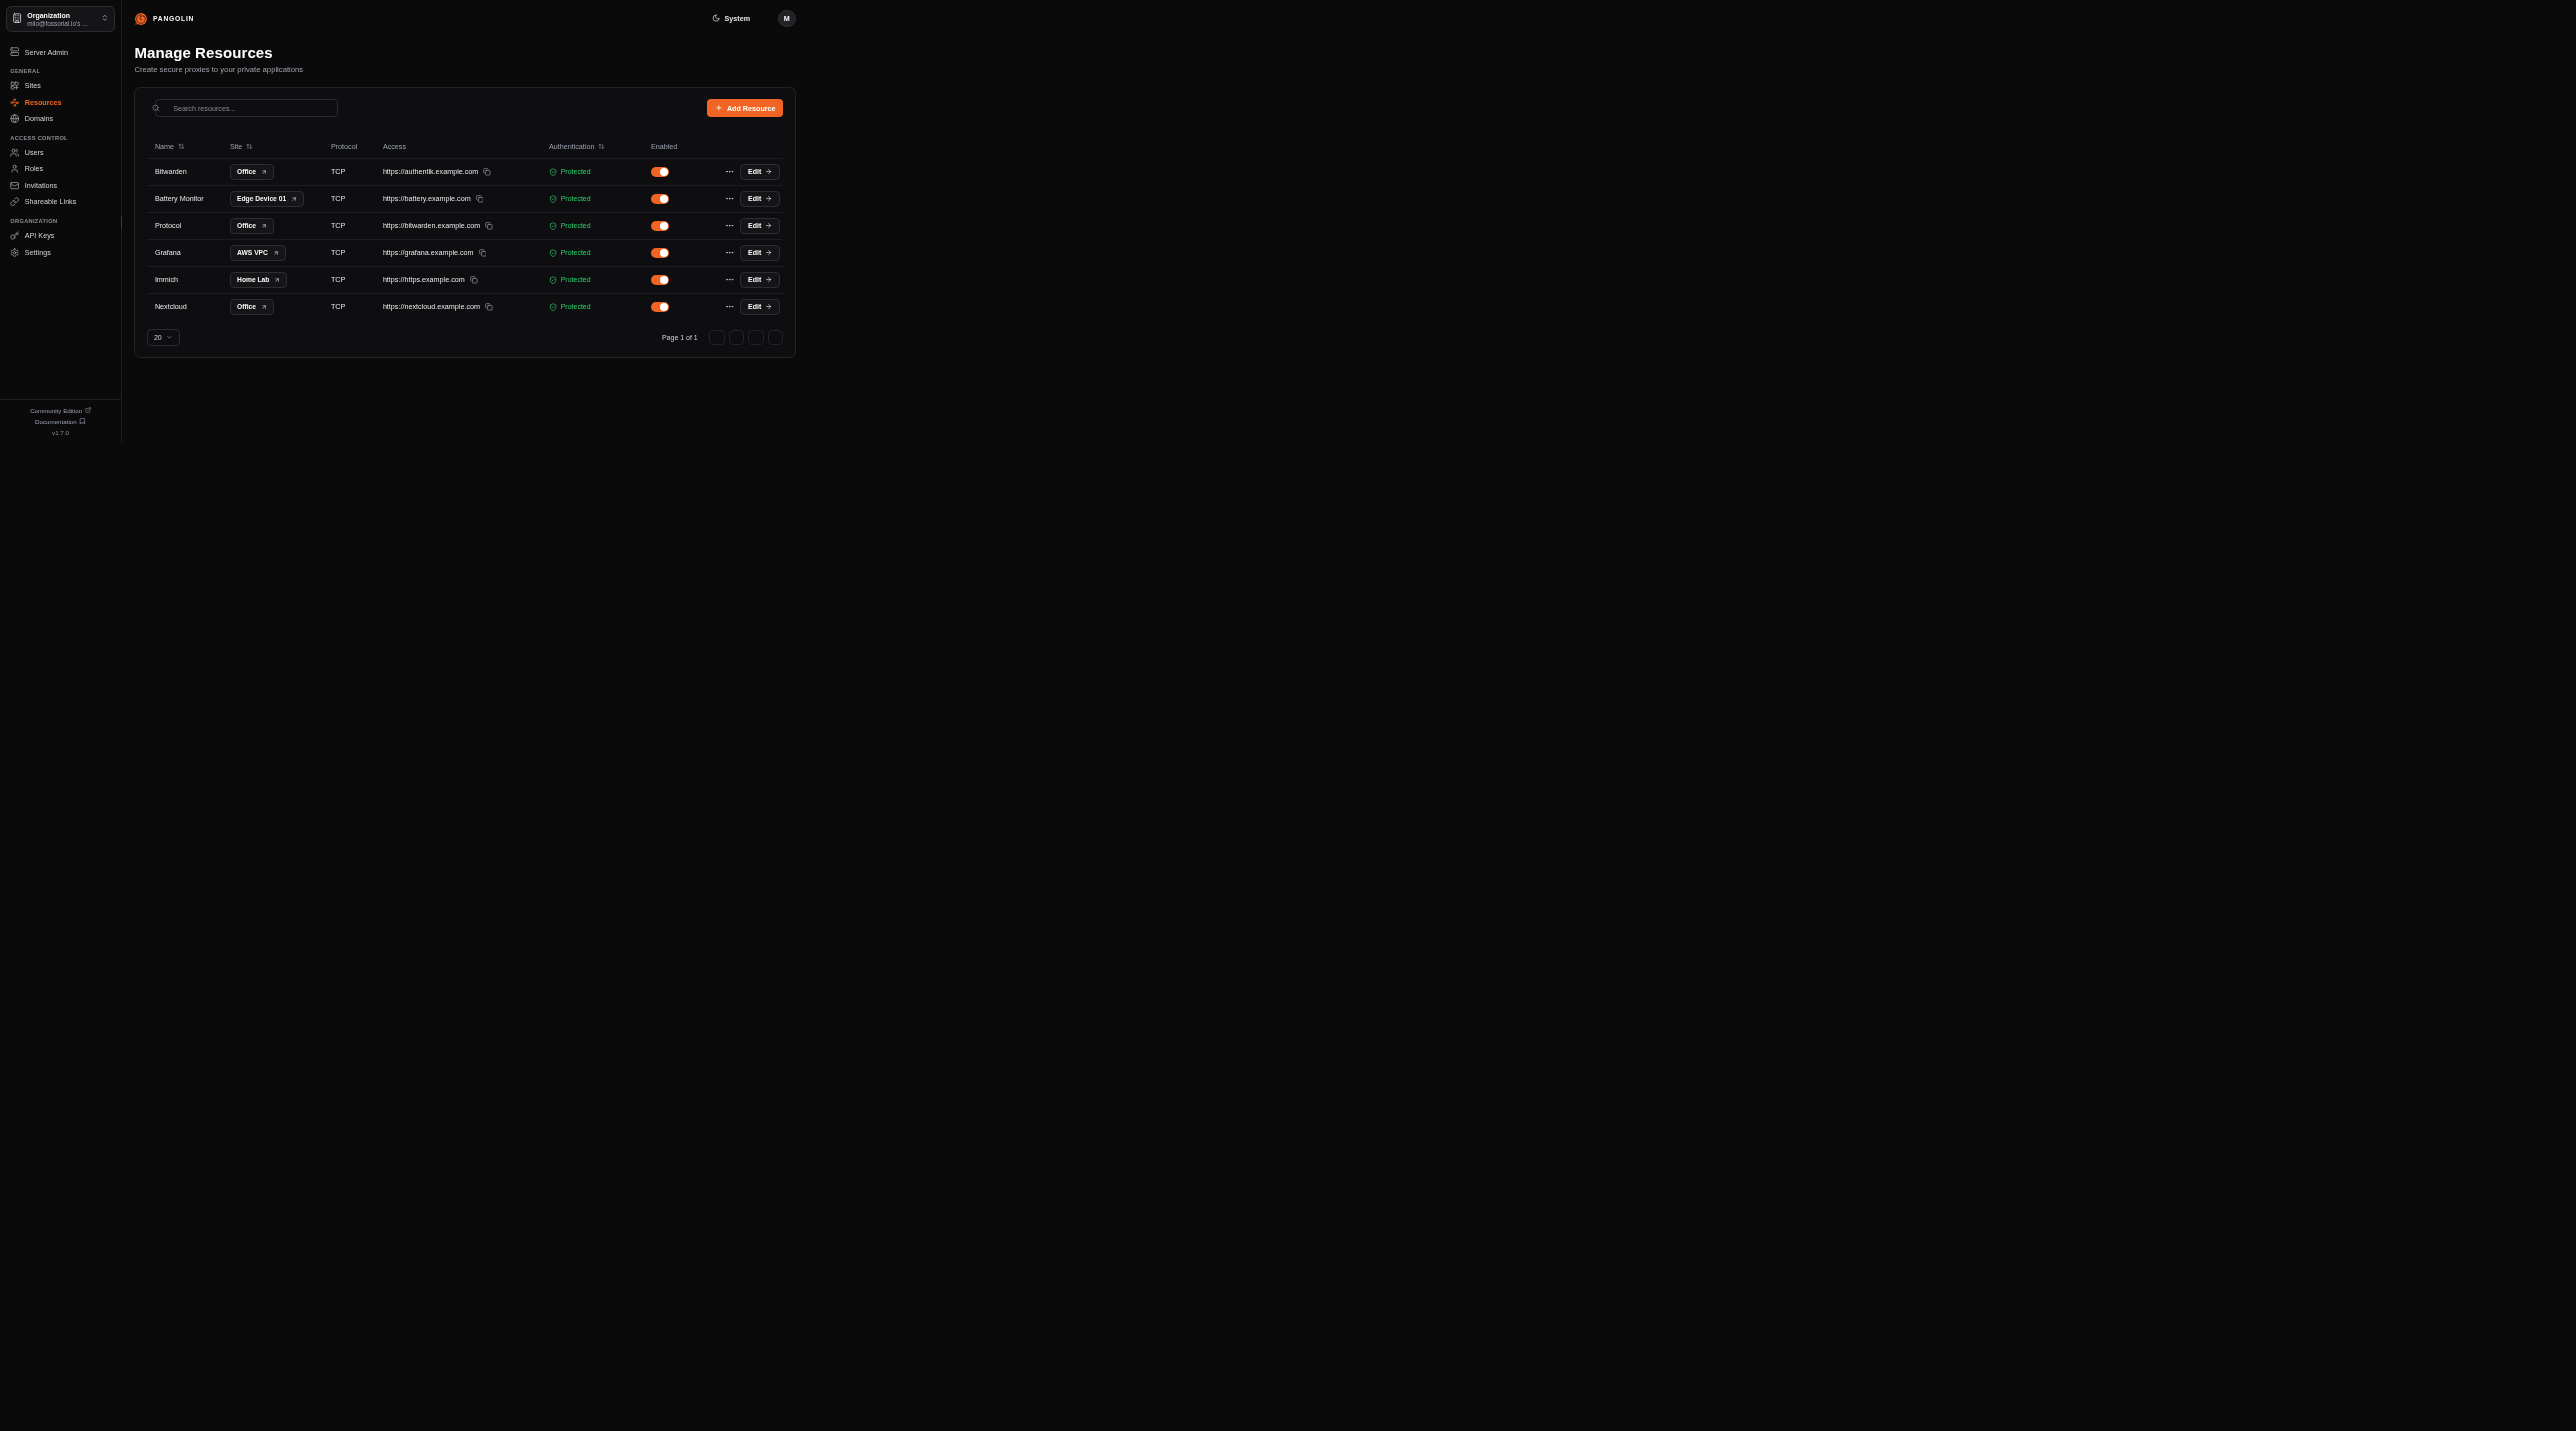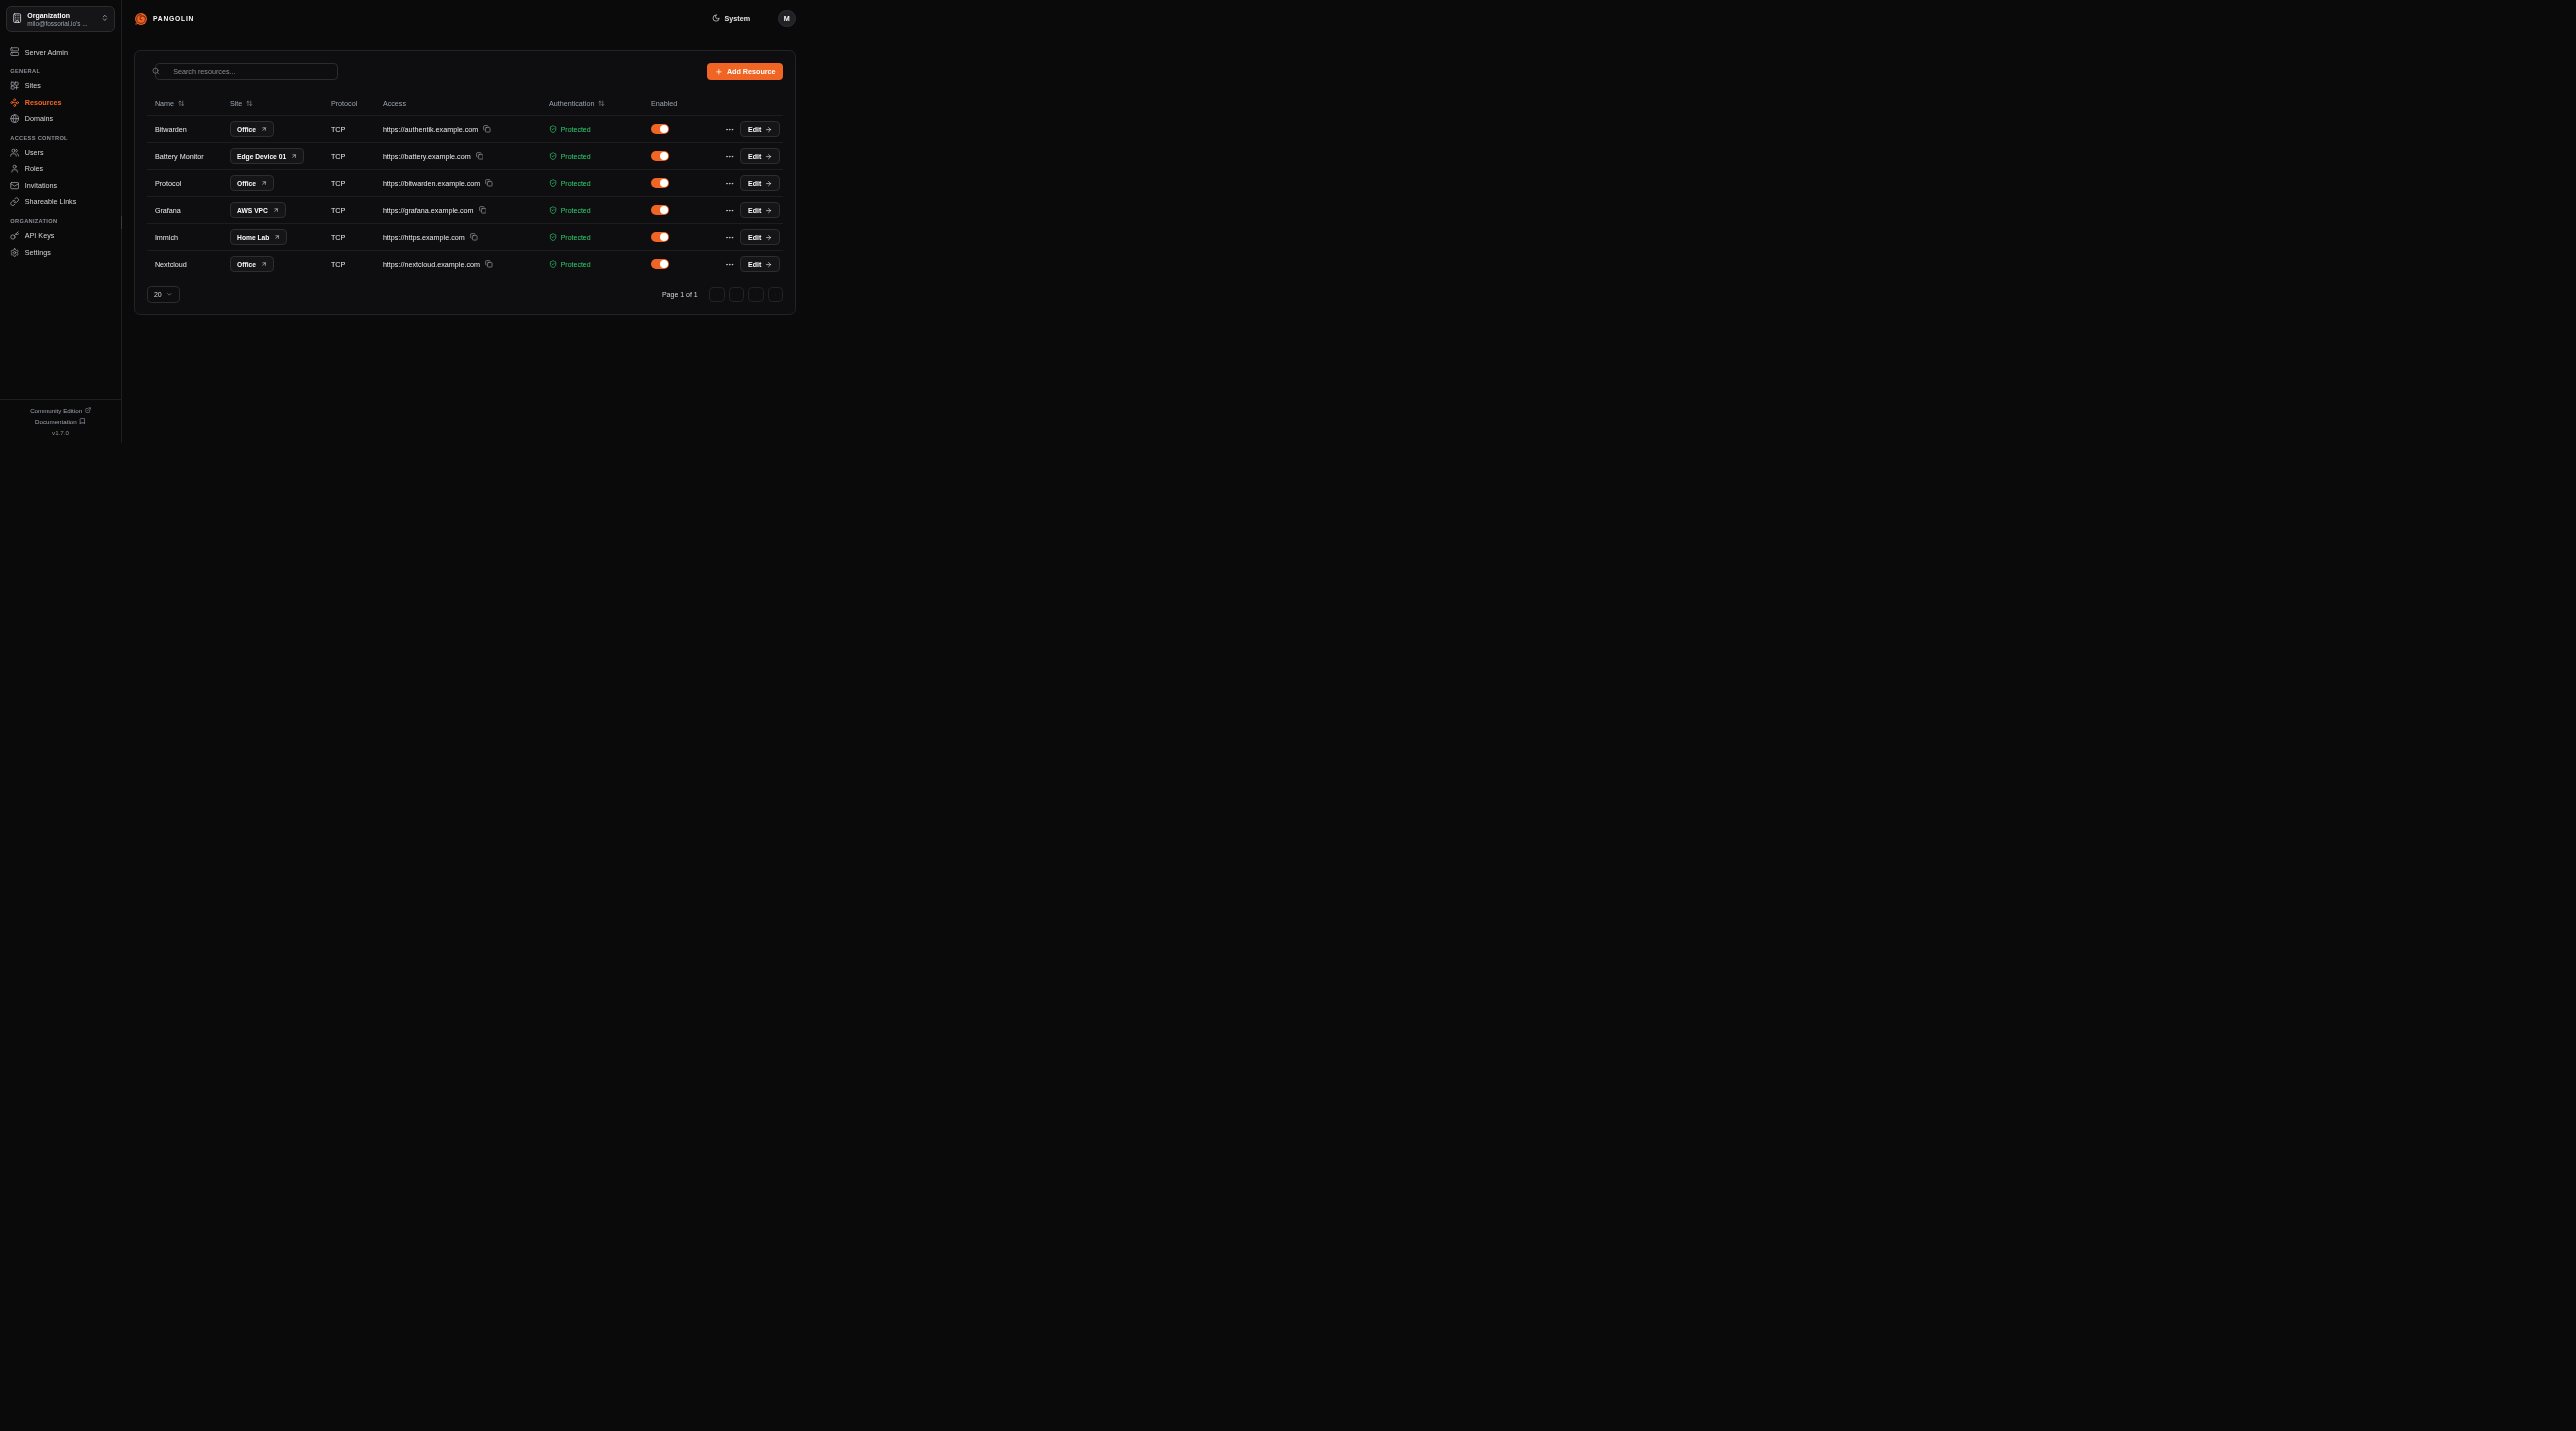--- a/index.html
+++ b/index.html
@@ -91,21 +91,21 @@
     border:0.5px solid var(--border2);border-radius:4.1px;
     padding:0 6.2px 0 17.5px;color:#e5e5e7;font-size:7.2px;font-family:inherit;outline:none;margin-left:8px;
   }
   .search-input::placeholder{color:#8b8b92}
   .add-btn{
     display:flex;align-items:center;gap:4.1px;height:17.5px;padding:0 7.7px;
     background:var(--accent);border:none;border-radius:4.1px;
     color:#fff;font-size:7.2px;font-weight:600;cursor:pointer;font-family:inherit;
   }
   
-  .table{margin-top:12px}
+  .table{margin-top:18px}
   .tgrid{
     display:grid;
     grid-template-columns:75px 101px 52px 166px 102px 62px minmax(0,1fr);
     align-items:center;
   }
   .thead{height:23px;color:#9ca3af;font-size:7.2px}
   .th{display:flex;align-items:center;gap:3.6px;padding-left:8.2px}
   .th .sort{display:flex;color:#9ca3af}
   .trow{height:27px;border-top:0.5px solid #1d1d20;font-size:7.2px;color:#e8e8ea}
   .cell{padding-left:8.2px;display:flex;align-items:center;gap:4.1px;min-width:0}
@@ -323,20 +323,24 @@
           <svg width="8.2" height="8.2" viewBox="0 0 24 24" fill="none" stroke="currentColor" stroke-width="2" stroke-linecap="round" stroke-linejoin="round">
               <path d="M12 3a6 6 0 0 0 9 9 9 9 0 1 1-9-9z"></path>
             </svg>
         </span>
         <span>System</span>
       </button>
       <div class="avatar">M</div>
     </div>
   </header>
 
+  <div class="page-head">
+    <h1 class="page-title">Manage Resources</h1>
+    <div class="page-sub">Create secure proxies to your private applications</div>
+  </div>
 
   <section class="card">
     <div class="toolbar">
       <div class="search-wrap">
         <span class="icn">
           <svg width="7.7" height="7.7" viewBox="0 0 24 24" fill="none" stroke="currentColor" stroke-width="2" stroke-linecap="round" stroke-linejoin="round">
               <circle cx="11" cy="11" r="8"></circle>
               <path d="m21 21-4.3-4.3"></path>
             </svg>
         </span>

